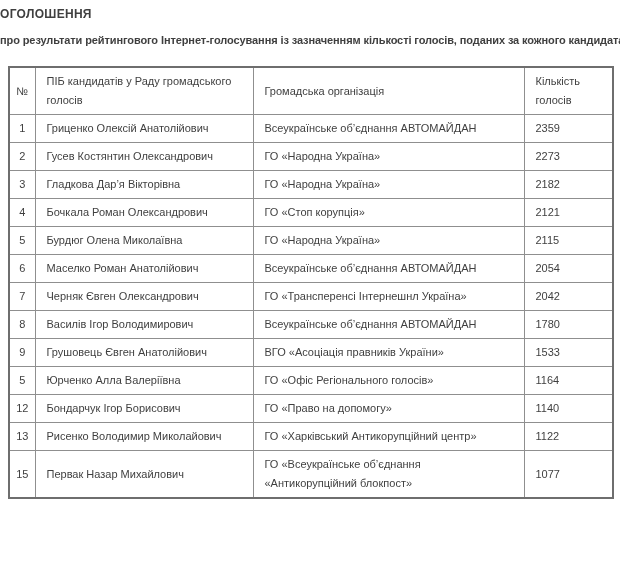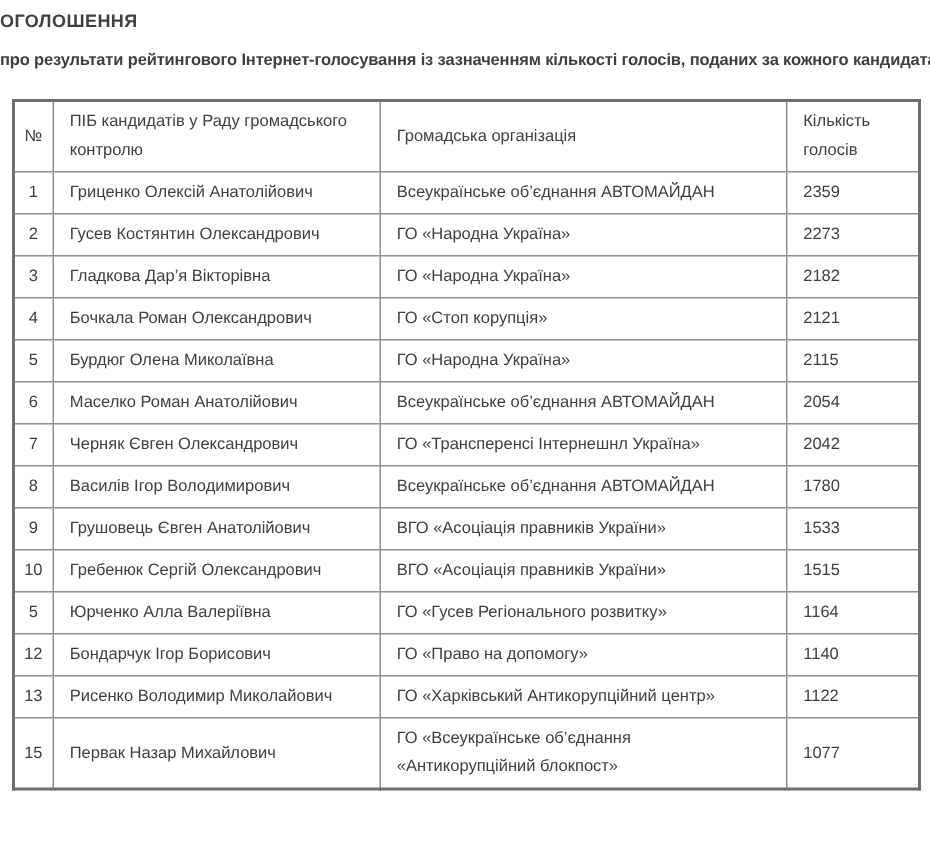--- a/index.html
+++ b/index.html
@@ -78,21 +78,21 @@
   <table class="results">
     <colgroup>
       <col style="width:26px">
       <col style="width:218px">
       <col style="width:271px">
       <col style="width:89px">
     </colgroup>
     <thead>
       <tr>
         <th class="c-num">№</th>
-        <th>ПІБ кандидатів у Раду громадського контролю</th>
+        <th>ПІБ кандидатів у Раду громадського голосів</th>
         <th>Громадська організація</th>
         <th>Кількість голосів</th>
       </tr>
     </thead>
     <tbody>
 
         <tr>
           <td class="c-num">1</td>
           <td>Гриценко Олексій Анатолійович</td>
           <td>Всеукраїнське об’єднання АВТОМАЙДАН</td>
@@ -148,31 +148,25 @@
           <td>1780</td>
         </tr>
 
         <tr>
           <td class="c-num">9</td>
           <td>Грушовець Євген Анатолійович</td>
           <td>ВГО «Асоціація правників України»</td>
           <td>1533</td>
         </tr>
 
-        <tr>
-          <td class="c-num">10</td>
-          <td>Гребенюк Сергій Олександрович</td>
-          <td>ВГО «Асоціація правників України»</td>
-          <td>1515</td>
-        </tr>
 
         <tr>
           <td class="c-num">5</td>
           <td>Юрченко Алла Валеріївна</td>
-          <td>ГО «Гусев Регіонального розвитку»</td>
+          <td>ГО «Офіс Регіонального голосів»</td>
           <td>1164</td>
         </tr>
 
         <tr>
           <td class="c-num">12</td>
           <td>Бондарчук Ігор Борисович</td>
           <td>ГО «Право на допомогу»</td>
           <td>1140</td>
         </tr>
 

